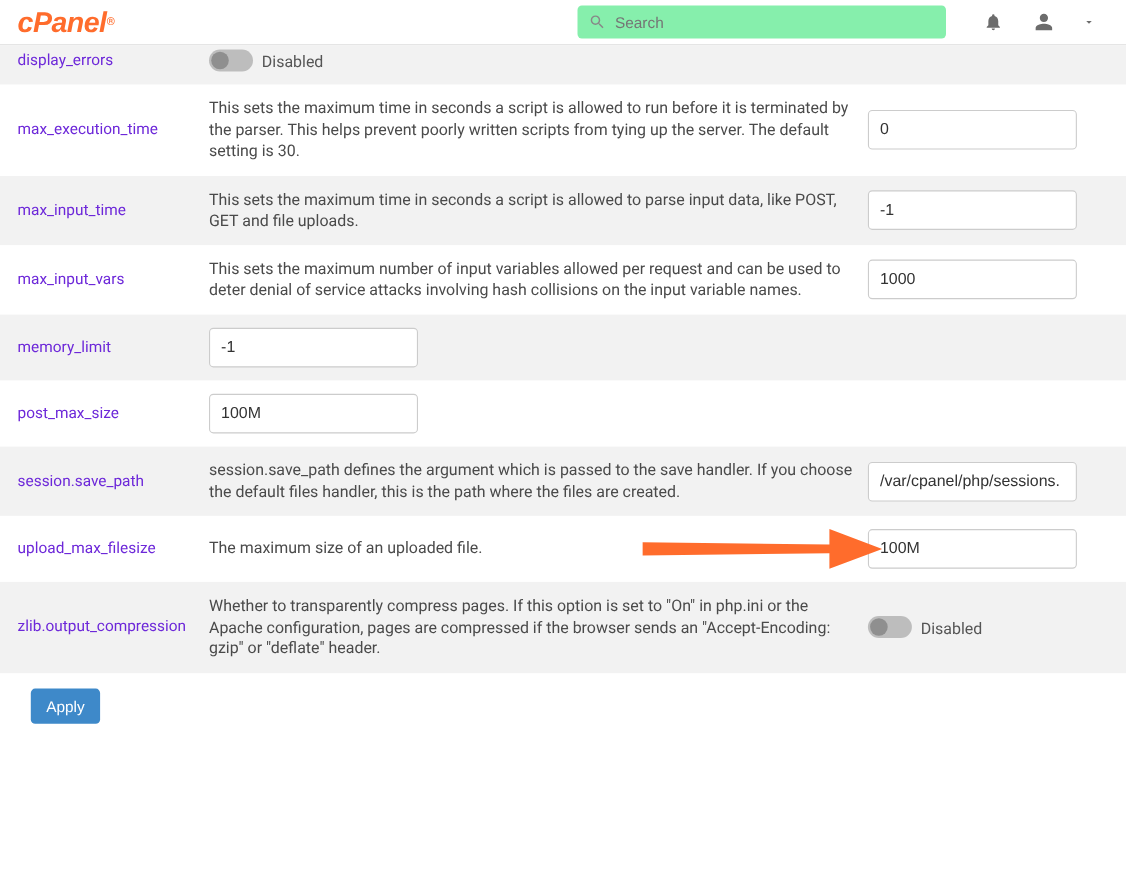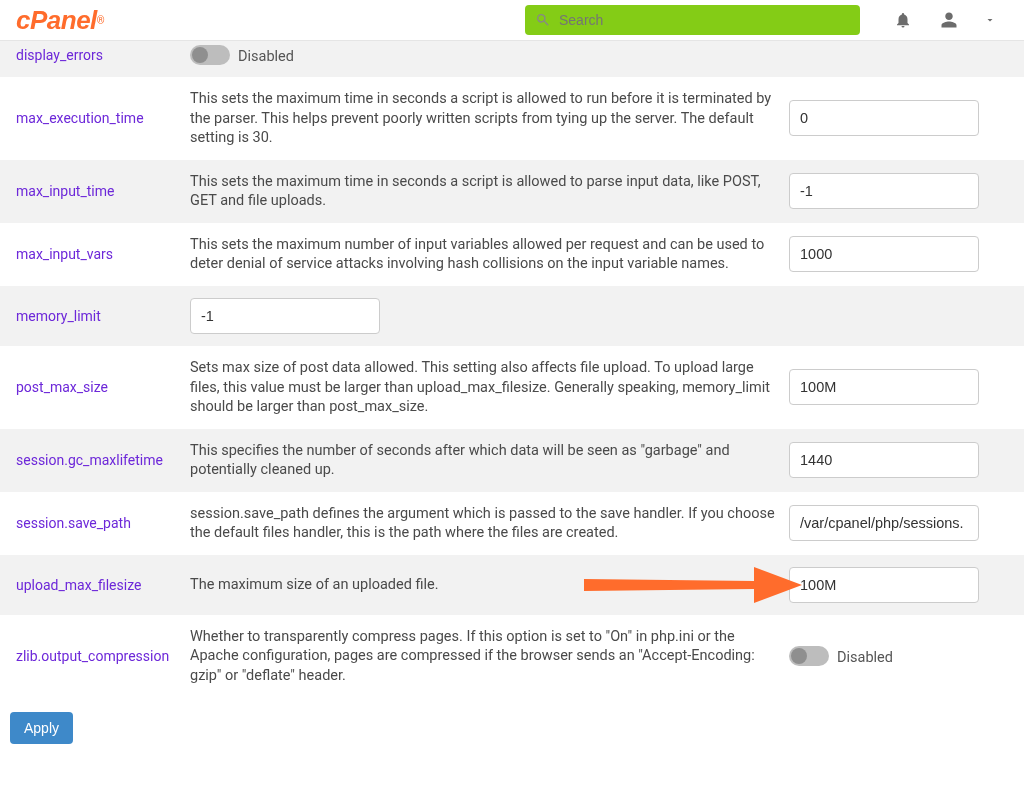--- a/index.html
+++ b/index.html
@@ -24,21 +24,21 @@
     font-weight: 900;
     font-style: italic;
     font-size: 26px;
     color: #ff6c2c;
     letter-spacing: -0.5px;
   }
   .logo-reg { font-size:10px; color:#ff6c2c; font-style:normal; vertical-align: super; }
   .header-spacer { flex: 1; }
   .search-wrap {
     display:flex; align-items:center;
-    background:#84cc16;
+    background:#86efac;
     border-radius:4px;
     height:30px;
     width:335px;
     padding:0 10px;
     color:#888;
     margin-right:20px;
   }
   .search-wrap svg { flex:0 0 auto; fill:#888; margin-right:8px; }
   .search-input {
     border:none; outline:none; background:transparent;
@@ -100,21 +100,21 @@
   
   .arrow-annotation {
     position:absolute;
     right:210px;
     top:50%;
     transform:translateY(-50%);
     pointer-events:none;
   }
 
   
-  .actions { padding:14px 10px 20px 10px; }
+  .actions { padding:14px 10px 20px 28px; }
   .btn-apply {
     background:#3e89c9;
     color:#fff;
     border:none;
     border-radius:4px;
     padding:8px 14px;
     font-size:14px;
     cursor:pointer;
   }
 
@@ -183,27 +183,21 @@
       <div class="col-name">max_input_vars</div>
       <div class="col-desc">This sets the maximum number of input variables allowed per request and can be used to deter denial of service attacks involving hash collisions on the input variable names.</div>
       <div class="col-ctrl"><input class="text-input" value="1000" style=""></div>
     </div>
     <div class="row">
       <div class="col-name">memory_limit</div>
       <div class="col-ctrl"><input class="text-input" value="-1" style=""></div>
     </div>
     <div class="row">
       <div class="col-name">post_max_size</div>
-      <div class="col-desc">Sets max size of post data allowed. This setting also affects file upload. To upload large files, this value must be larger than upload_max_filesize. Generally speaking, memory_limit should be larger than post_max_size.</div>
       <div class="col-ctrl"><input class="text-input" value="100M" style=""></div>
-    </div>
-    <div class="row">
-      <div class="col-name">session.gc_maxlifetime</div>
-      <div class="col-desc">This specifies the number of seconds after which data will be seen as "garbage" and potentially cleaned up.</div>
-      <div class="col-ctrl"><input class="text-input" value="1440" style=""></div>
     </div>
     <div class="row">
       <div class="col-name">session.save_path</div>
       <div class="col-desc">session.save_path defines the argument which is passed to the save handler. If you choose the default files handler, this is the path where the files are created.</div>
       <div class="col-ctrl"><input class="text-input" value="/var/cpanel/php/sessions." style=""></div>
     </div>
     <div class="row">
       <div class="col-name">upload_max_filesize</div>
       <div class="col-desc">The maximum size of an uploaded file.</div>
       <div class="col-ctrl" style="position: relative;"><input class="text-input" value="100M" style=""><svg width="220" height="48" viewBox="0 0 220 48" class="arrow-annotation">

